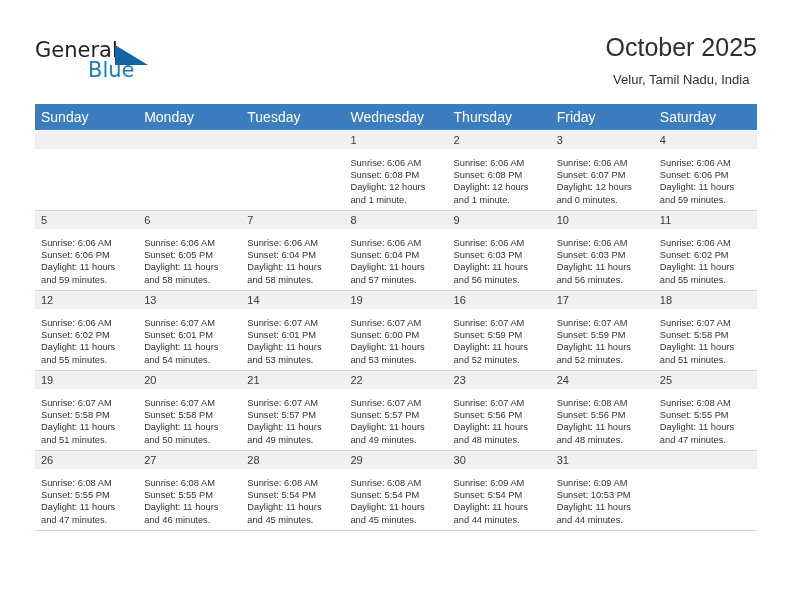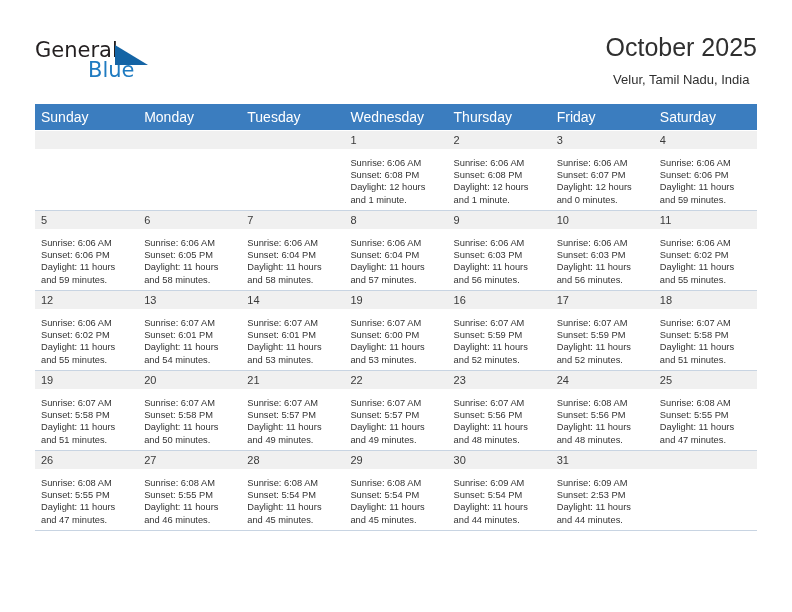--- a/index.html
+++ b/index.html
@@ -525,21 +525,21 @@
                 <div>Daylight: 11 hours</div>
                 <div>and 44 minutes.</div>
               </div>
             </div>
           </td>
           <td>
             <div class="cell-inner">
               <div class="daynum-bar">31</div>
               <div class="cell-body">
                 <div>Sunrise: 6:09 AM</div>
-                <div>Sunset: 2:53 PM</div>
+                <div>Sunset: 10:53 PM</div>
                 <div>Daylight: 11 hours</div>
                 <div>and 44 minutes.</div>
               </div>
             </div>
           </td>
           <td>
             <div class="cell-inner cell-empty">
               <div class="daynum-bar"></div>
             </div>
           </td>

